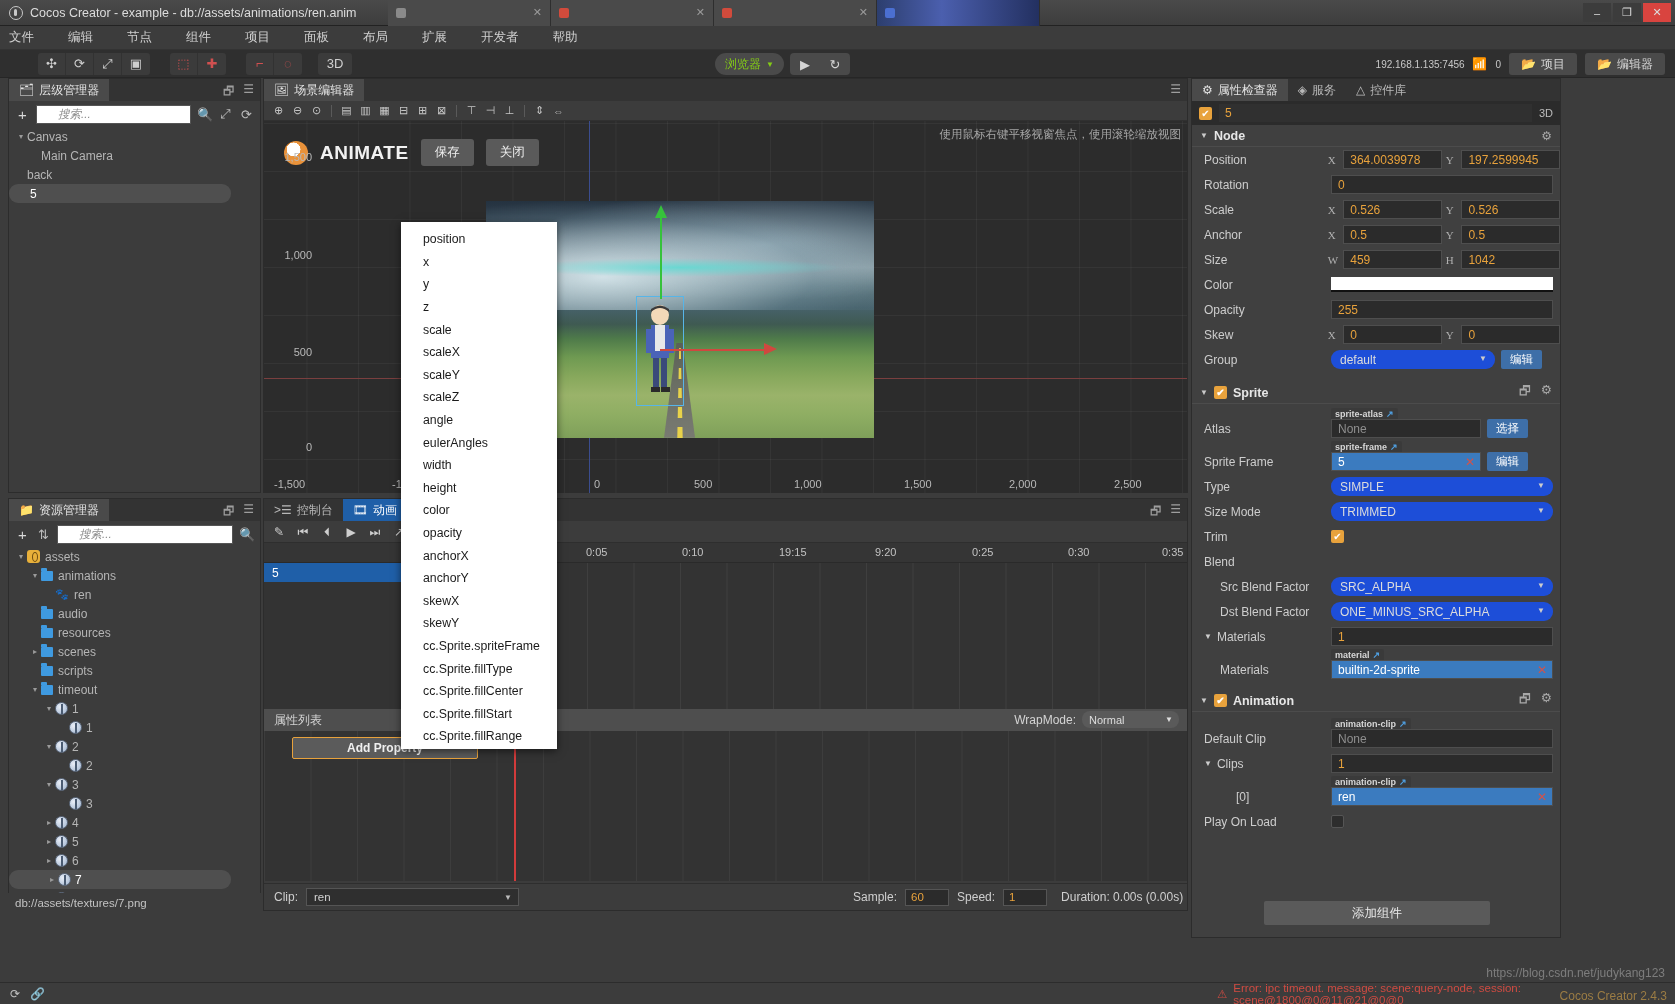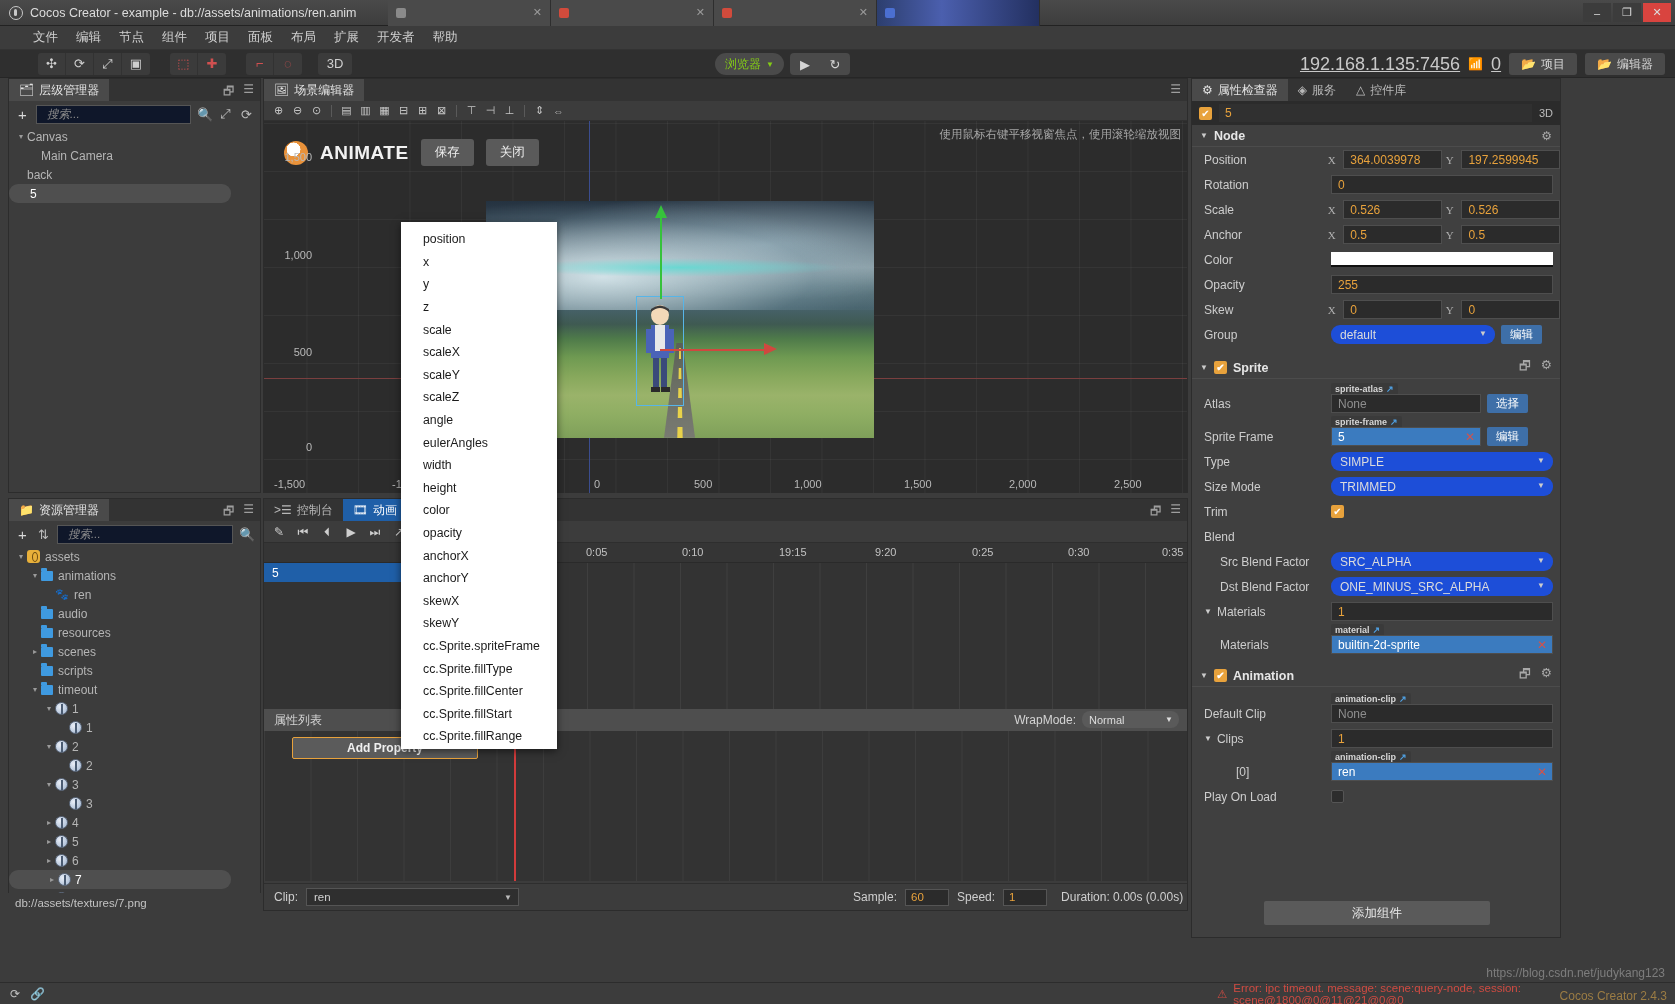--- a/index.html
+++ b/index.html
@@ -31,57 +31,57 @@
   .tb-tab.t2{ background:#4a4a4a; }
   .tb-tab.t3{ background:#4a4a4a; }
   .tb-tab.t4{ background:linear-gradient(90deg,#2c3e6e,#4b5fae 40%,#233060); }
   .tb-win{ position:absolute; right:4px; top:3px; display:flex; gap:2px;}
   .tb-win div{ width:28px;height:19px; display:flex;align-items:center;justify-content:center;
     background:#3c3c3c; color:#ddd; font-size:11px;}
   .tb-win .cl{ background:#d9443f; }
 
   
   .menubar{ position:absolute; left:0; top:26px; width:1675px; height:24px;
-    background:#3c3c3c; display:flex; align-items:center; padding-left:24px; gap:0px;
+    background:#3c3c3c; display:flex; align-items:center; padding-left:0; gap:16px;
     border-bottom:1px solid #333;}
   .menubar span{ padding:3px 9px; font-size:12.5px; color:#d0d0d0; cursor:default;}
 
   
   .toolbar{ position:absolute; left:0; top:50px; width:1675px; height:28px;
     background:#2f2f2f; border-bottom:1px solid #262626; display:flex; align-items:center;}
   .tgroup{ display:flex; background:#3b3b3b; border-radius:3px; margin-left:8px; overflow:hidden;}
   .tbtn{ width:28px;height:22px; display:flex;align-items:center;justify-content:center;
     color:#cfcfcf; font-size:13px; border-right:1px solid #323232;}
   .tbtn:last-child{border-right:none;}
   .tbtn.red{ color:#d05050;}
   .center-group{ position:absolute; left:715px; top:3px; display:flex; gap:6px;}
   .pill{ background:#4a4a4a; border-radius:11px; height:22px; display:flex; align-items:center;
     padding:0 10px; font-size:12px; color:#84cc16;}
   .playgroup{ background:#4a4a4a; border-radius:4px; height:22px; display:flex; align-items:center;}
   .playgroup div{ width:30px;text-align:center;color:#d4d4d4;font-size:13px;}
   .right-group{ position:absolute; right:10px; top:3px; display:flex; align-items:center; gap:8px;}
-  .ipaddr{ font-size:18px;color:#c9c9c9;text-decoration:underline;}
+  .ipaddr{ font-size:10px;color:#c9c9c9;}
   .wifi{ color:#c9c9c9; font-size:12px;}
   .rbtn{ background:#4a4a4a; border-radius:3px; height:22px; padding:0 12px;
     display:flex;align-items:center;gap:5px; font-size:12px;color:#d6d6d6;}
 
   
   .panel{ position:absolute; background:#3c3c3c; }
   .panel-tabs{ height:22px; background:#333; display:flex; align-items:stretch; position:relative;}
   .ptab{ display:flex;align-items:center; gap:5px; padding:0 10px; font-size:12px;
     color:#b8b8b8; background:#333;}
   .ptab.active{ background:#4a4a4a; color:#e2e2e2;}
   .ptab-icons{ position:absolute; right:6px; top:3px; display:flex; gap:9px; color:#9e9e9e; font-size:12px;}
 
   
   #hier{ left:8px; top:78px; width:253px; height:415px; background:#3c3c3c;
     border:1px solid #2c2c2c;}
   .searchrow{ height:26px; display:flex; align-items:center; padding:0 6px; gap:6px;}
-  .srch{ flex:1; height:19px; background:#0f172a; border:1px solid #555;
-    color:#8c8c8c; font-size:11.5px; font-style:italic; padding:0 10px; line-height:17px;}
+  .srch{ flex:1; height:19px; background:#ffffff; border:1px solid #555;
+    color:#8c8c8c; font-size:11.5px; font-style:italic; padding:0 21px; line-height:17px;}
   .icobtn{ color:#bdbdbd; font-size:13px; width:15px; text-align:center;}
   .tree{ font-size:12px;}
   .trow{ height:19px; display:flex; align-items:center; padding-left:6px; color:#b5b5b5;}
   .trow.sel{ background:#4f4f4f; color:#fff;}
   .caret{ width:12px; font-size:8px; color:#9a9a9a; text-align:center;}
 
   
   #assets{ left:8px; top:498px; width:253px; height:413px; background:#3c3c3c;
     border:1px solid #2c2c2c;}
   .folder{ width:12px;height:10px;background:#3f9ae0;border-radius:1px;margin-right:5px;flex:none;
@@ -730,20 +730,27 @@
     </div>
 
     <div class="prow">
       <span class="plab">Anchor</span>
       <span class="axl">X</span>
       <div class="fld half">0.5</div>
       <span class="axl" style="margin-left:4px">Y</span>
       <div class="fld half">0.5</div>
     </div>
 
+    <div class="prow">
+      <span class="plab">Size</span>
+      <span class="axl">W</span>
+      <div class="fld half">459</div>
+      <span class="axl" style="margin-left:4px">H</span>
+      <div class="fld half">1042</div>
+    </div>
 
     <div class="prow">
       <span class="plab">Color</span>
       <div class="colorswatch"></div>
     </div>
 
     <div class="prow">
       <span class="plab">Opacity</span>
       <div class="fld wide">255</div>
     </div>

